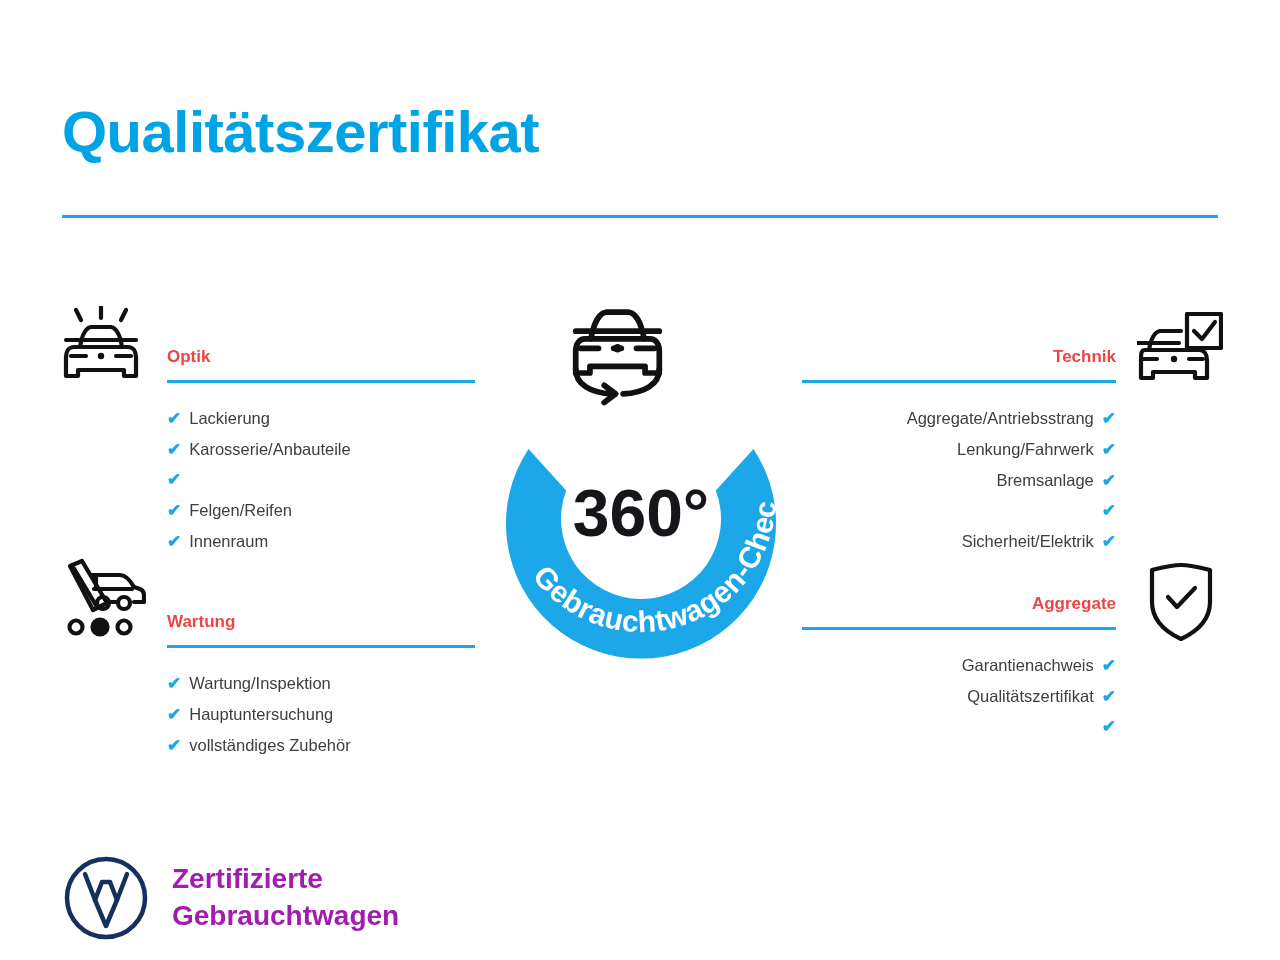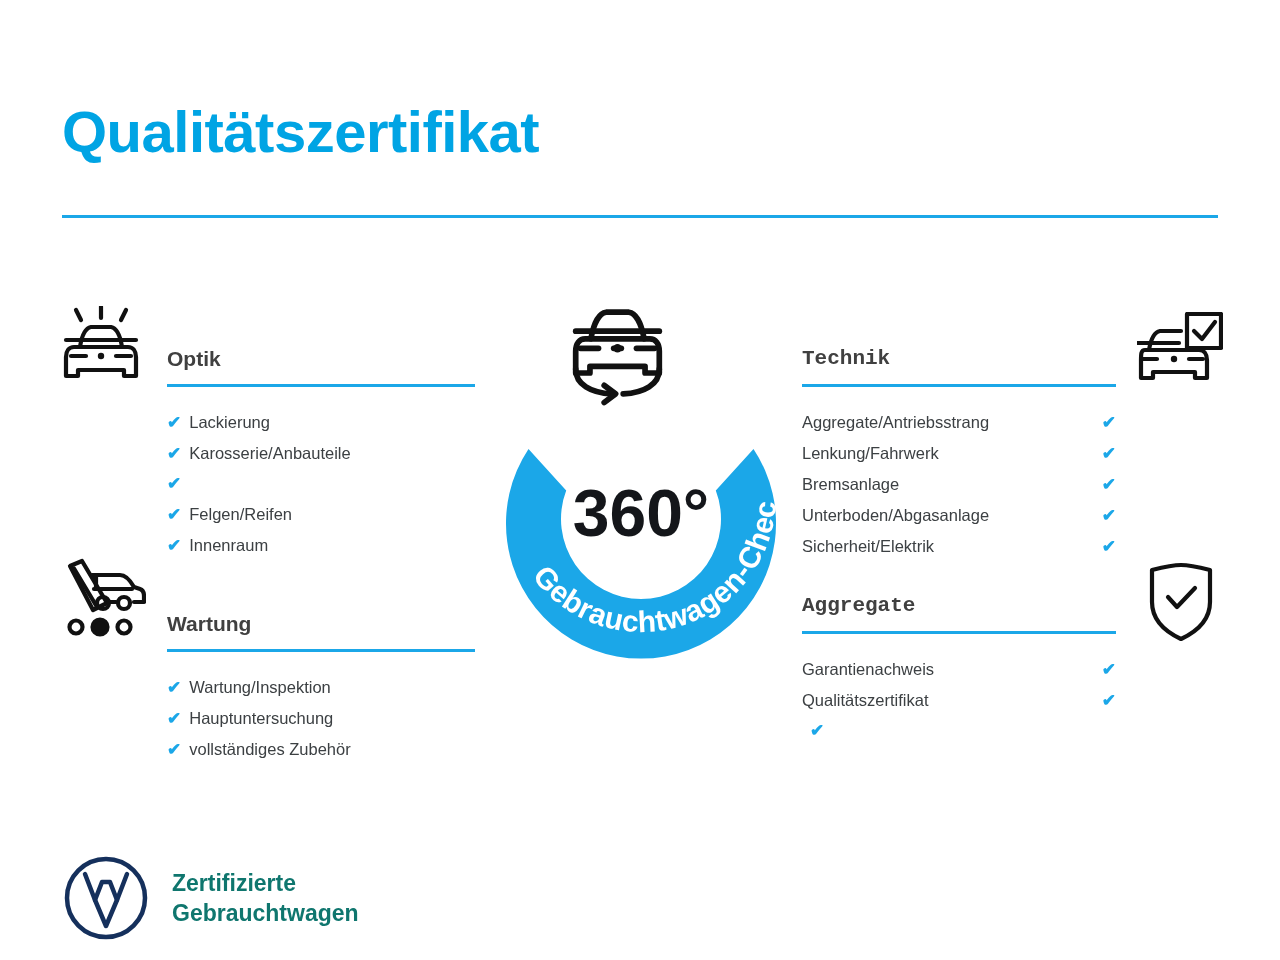--- a/index.html
+++ b/index.html
@@ -40,23 +40,23 @@
     width: 1156px;
     height: 3px;
     background: #1ba7e8;
   }
 
   
   .block {
     position: absolute;
   }
   .block .sec-title {
-    font-size: 21px;
+    font-size: 17px;
     font-weight: bold;
-    color: #404040;
+    color: #ef4444;
     line-height: 1;
     white-space: nowrap;
   }
   .block .sec-rule {
     height: 3px;
     background: #1ba7e8;
     margin-top: 15px;
   }
   .items {
     margin-top: 20px;
@@ -75,22 +75,22 @@
     font-weight: bold;
     line-height: 30px;
   }
 
   
   .block.left .sec-title { text-align: left; }
   .block.left .item { justify-content: flex-start; }
   .block.left .check { margin-right: 8px; }
 
   
-  .block.right .sec-title { text-align: left; font-family: Liberation Mono, monospace; }
-  .block.right .item { justify-content: space-between; }
+  .block.right .sec-title { text-align: right; }
+  .block.right .item { justify-content: flex-end; }
   .block.right .check { margin-left: 8px; }
 
   
   #block-optik   { left: 167px; top: 304px; width: 308px; }
   #block-wartung { left: 167px; top: 569px; width: 308px; }
   #block-technik { left: 802px; top: 304px; width: 314px; }
   #block-garantie{ left: 802px; top: 551px; width: 314px; }
 
   
   .icon-box { position: absolute; }
@@ -112,23 +112,23 @@
   #footer-lockup {
     position: absolute;
     left: 64px;
     top: 812px;
     display: flex;
     align-items: center;
   }
   #footer-lockup .vw-mark { width: 84px; height: 84px; flex: none; }
   #footer-lockup .lockup-text {
     margin-left: 24px;
-    font-size: 23px;
+    font-size: 28px;
     font-weight: bold;
-    color: #0f766e;
+    color: #a21caf;
     line-height: 1.32;
     white-space: nowrap;
   }
 </style>
 </head>
 <body>
 
 <div id="page">
 
   <div class="page-title">Qualitätszertifikat</div>
@@ -244,21 +244,20 @@
       </div>
       <div class="item">
         <span>Lenkung/Fahrwerk</span>
         <span class="check">✔</span>
       </div>
       <div class="item">
         <span>Bremsanlage</span>
         <span class="check">✔</span>
       </div>
       <div class="item">
-        <span>Unterboden/Abgasanlage</span>
         <span class="check">✔</span>
       </div>
       <div class="item">
         <span>Sicherheit/Elektrik</span>
         <span class="check">✔</span>
       </div>
     </div>
   </div>
 
   <div class="icon-box" id="icon-garantie">

